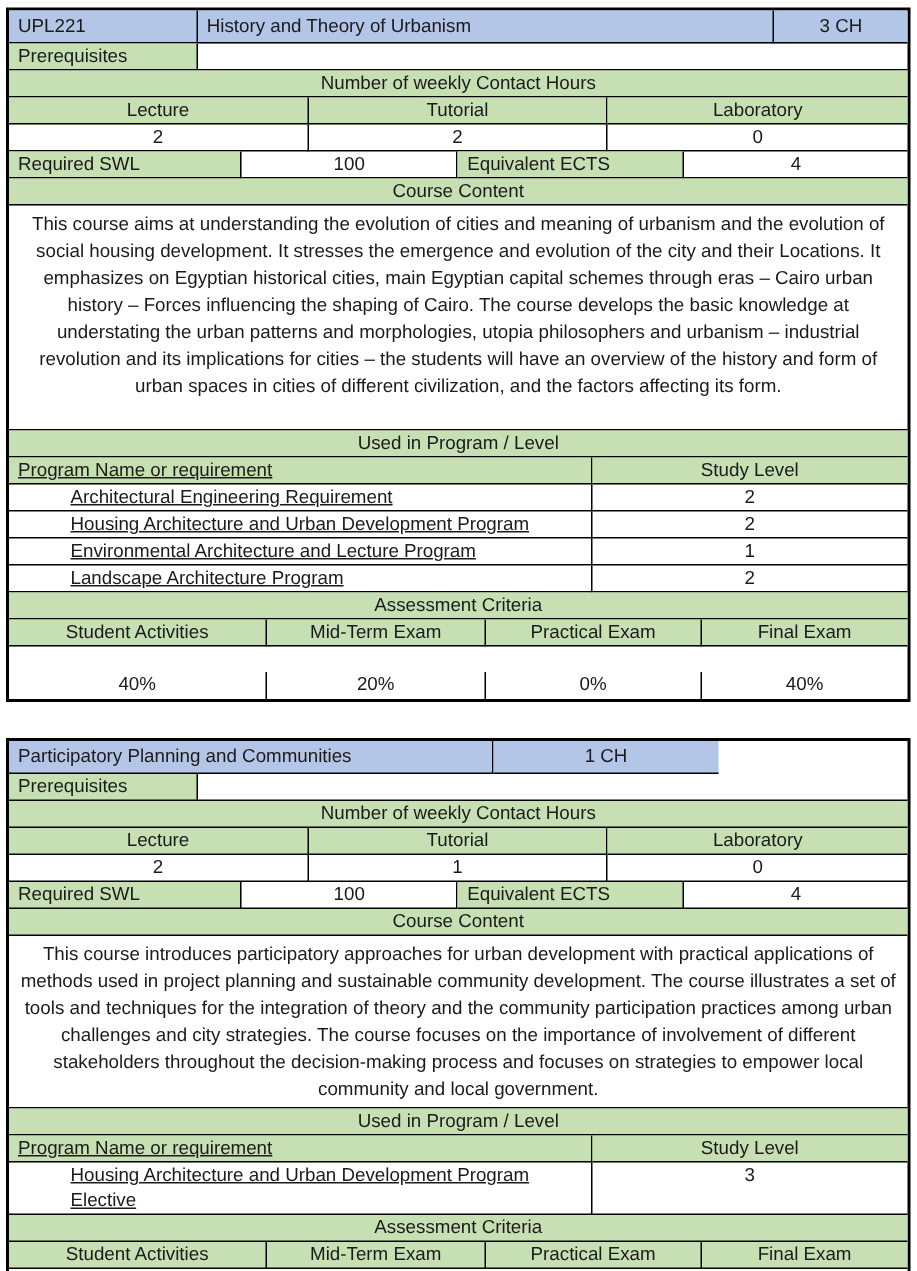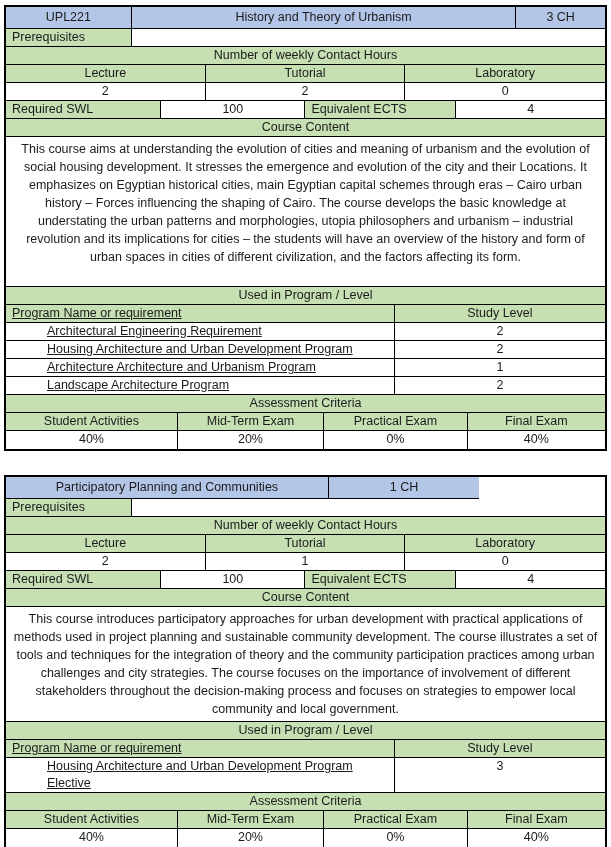--- a/index.html
+++ b/index.html
@@ -31,24 +31,24 @@
     border-right: 1px solid #000;
     border-bottom: 1px solid #000;
     padding: 0 6px;
     font-size: 12.5px;
     height: 18px;
     line-height: 17px;
     white-space: nowrap;
     overflow: hidden;
   }
   .cell:last-child { border-right: none; text-align: center; }
-  .row:last-child > .cell { border-bottom: none; }
+  .row:last-child > .cell { border-bottom: none; margin-top: 17px; }
 
   .green { background: #C6E0B4; }
-  .blue  { background: #B4C6E7; text-align: center; }
+  .blue  { background: #B4C6E7; }
   .center { text-align: center; }
 
   .hdr .cell { height: 22px; line-height: 21px; }
 
   .content-cell {
     height: auto;
     white-space: normal;
     text-align: justify;
     line-height: 18px;
     padding: 3px 7px;
@@ -148,21 +148,21 @@
 
     <div class="row">
       <div class="cell prog-name w-prog">Architectural Engineering Requirement</div>
       <div class="cell prog-level w-level">2</div>
     </div>
     <div class="row">
       <div class="cell prog-name w-prog">Housing Architecture and Urban Development Program</div>
       <div class="cell prog-level w-level">2</div>
     </div>
     <div class="row">
-      <div class="cell prog-name w-prog">Architecture Architecture and Urbanism Program</div>
+      <div class="cell prog-name w-prog">Environmental Architecture and Lecture Program</div>
       <div class="cell prog-level w-level">1</div>
     </div>
     <div class="row">
       <div class="cell prog-name w-prog">Landscape Architecture Program</div>
       <div class="cell prog-level w-level">2</div>
     </div>
 
     <div class="row">
       <div class="cell green w-full">Assessment Criteria</div>
     </div>

